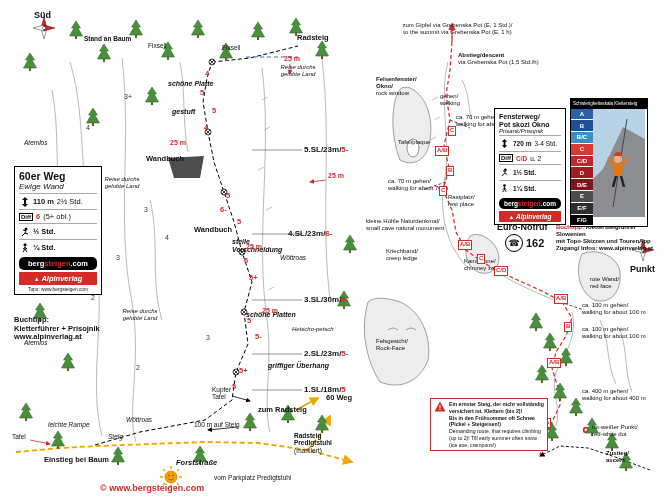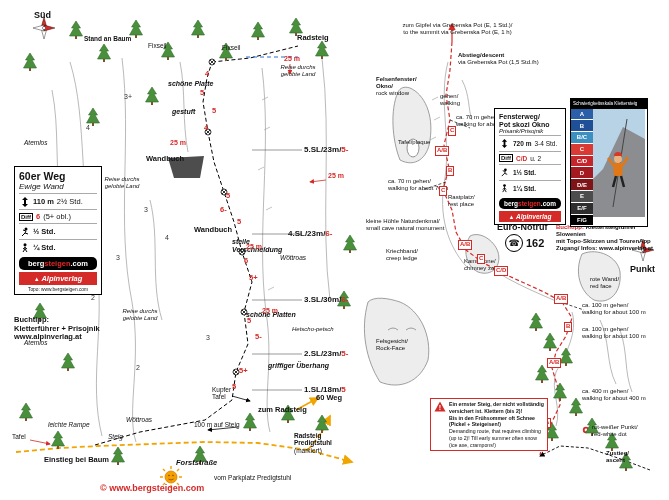--- a/index.html
+++ b/index.html
@@ -229,21 +229,21 @@
 <div class="lbl i f65" style="left:24px;top:339px">Atemlos</div>
 <div class="lbl b i two" style="left:232px;top:238px">
   <div>steile</div>
   <div>Verschneidung</div>
 </div>
 <div class="lbl i f65" style="left:280px;top:254px">Wöttroas</div>
 <div class="lbl i f65" style="left:126px;top:416px">Wöttroas</div>
 <div class="lbl b i" style="left:246px;top:311px">schöne Platten</div>
 <div class="lbl i f6" style="left:292px;top:326px">Hetscho-petsch</div>
 <div class="lbl b i" style="left:268px;top:362px">griffiger Überhang</div>
-<div class="lbl b f75" style="left:316px;top:394px">60 Weg</div>
+<div class="lbl b f75" style="left:326px;top:394px">60 Weg</div>
 <div class="lbl f65 two" style="left:212px;top:386px">
   <div>Kupfer</div>
   <div>Tafel</div>
 </div>
 <div class="lbl b f75" style="left:258px;top:406px">zum Radsteig</div>
 <div class="lbl f65" style="left:194px;top:421px">100 m auf Steig</div>
 <div class="lbl i f65" style="left:48px;top:421px">leichte Rampe</div>
 <div class="lbl i f65" style="left:108px;top:433px">Steig</div>
 <div class="lbl f65" style="left:12px;top:433px">Tafel</div>
 <div class="lbl b f75" style="left:44px;top:456px">Einstieg bei Baum</div>

